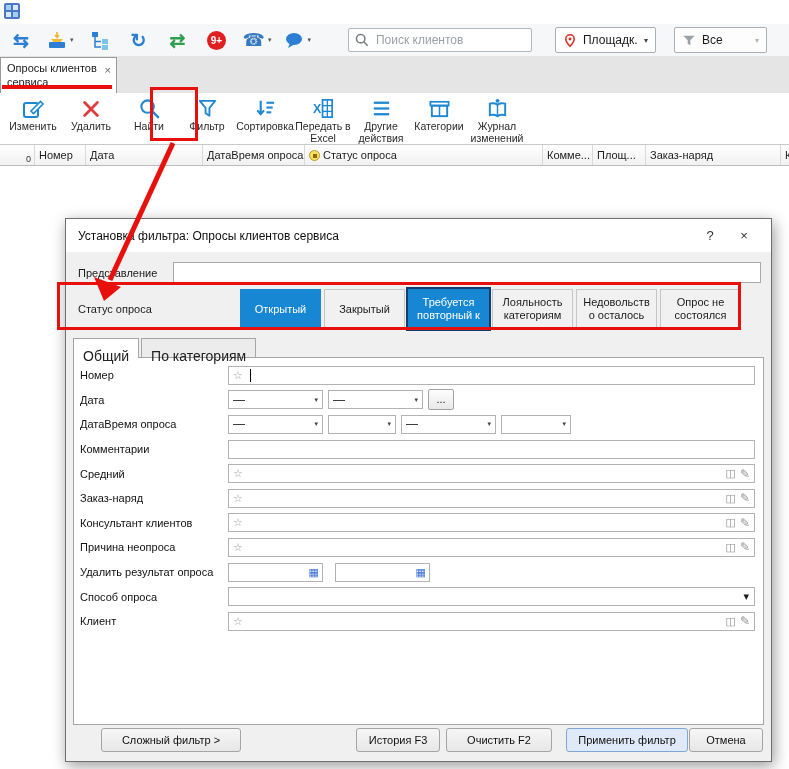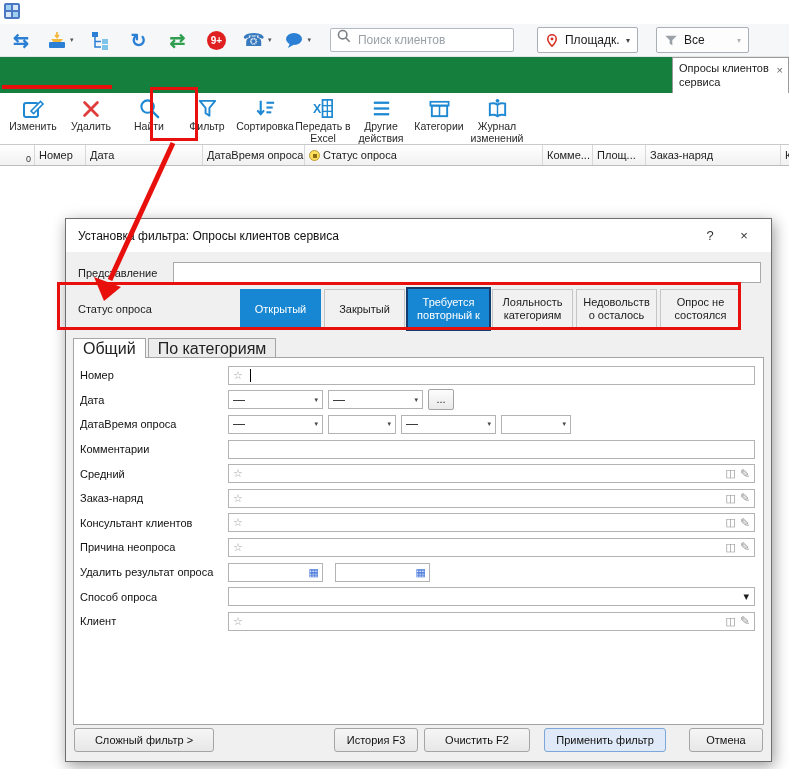--- a/index.html
+++ b/index.html
@@ -14,32 +14,32 @@
   .titlebar { height:24px; background:#fff; display:flex; align-items:center; padding-left:4px; gap:6px; font-size:12px; }
 
   
   .toolbar { height:33px; background:#f6f7f9; border-bottom:1px solid #e2e4e6; display:flex; align-items:center; padding:0 8px; }
   .tb-i { display:flex; align-items:center; justify-content:center; min-width:26px; margin-right:13px; }
   .glyph-blue { color:#2b7fd4; font-size:19px; font-weight:bold; line-height:1; }
   .glyph-green { color:#2f9e4f; font-size:19px; font-weight:bold; line-height:1; }
   .glyph-phone { color:#3779be; font-size:18px; line-height:1; }
   .caret-s { font-size:7px; color:#555; margin-left:3px; }
   .badge { width:19px; height:19px; border-radius:50%; background:#e02020; color:#fff; font-size:10px; font-weight:bold; display:flex; align-items:center; justify-content:center; }
-  .searchbox { width:184px; height:24px; background:#fff; border:1px solid #b4bac1; border-radius:2px; display:flex; padding:0 6px; gap:5px; margin-left:6px; }
+  .searchbox { width:184px; height:24px; background:#fff; border:1px solid #b4bac1; border-radius:2px; display:flex; align-items:center; padding:0 6px; gap:5px; margin-left:24px; }
   .searchbox input { border:none; outline:none; flex:1; font-size:12px; font-family:inherit; color:#333; background:transparent; min-width:0; }
   .searchbox input::placeholder { color:#9aa0a6; }
   .selbtn { height:26px; background:#fff; border:1px solid #a9afb6; border-radius:2px; display:flex; align-items:center; padding:0 7px; gap:6px; font-size:12px; }
   .selbtn.site { width:101px; margin-left:23px; }
   .selbtn.all { width:93px; margin-left:18px; background:#fdfdfd; }
   .selbtn .lbl { flex:1; white-space:nowrap; overflow:hidden; }
   .caret-dd { font-size:8px; color:#444; }
   .caret-dd.dis { color:#b5b5b5; }
 
   
-  .tabstrip { height:36px; background:#15803d; display:flex; position:relative;justify-content:flex-end; }
+  .tabstrip { height:36px; background:#e5e5e5; display:flex; position:relative; }
   .tab { width:117px; background:#fff; border:1px solid #9a9a9a; border-bottom:none; font-size:11px; line-height:14px; padding:3px 16px 0 6px; position:relative; }
   .tab-close { position:absolute; right:5px; top:7px; font-size:11px; color:#666; line-height:1; cursor:default; }
 
   
   .ribbon { height:52px; background:#fff; border-bottom:1px solid #c9c9c9; display:flex; padding:1px 4px 0 4px; }
   .ribbon-item { width:58px; display:flex; flex-direction:column; align-items:center; font-size:10.5px; line-height:11.5px; text-align:center; color:#2a2a2a; overflow-wrap:anywhere; padding-top:2px; }
   .ribbon-item .ric { height:25px; display:flex; align-items:center; justify-content:center; }
 
   
   .grid-header { height:21px; display:flex; background:linear-gradient(#ffffff,#f1f1f1); border-bottom:1px solid #bdbdbd; font-size:11px; color:#1d1d1d; }
@@ -59,21 +59,21 @@
   .view-row .vl { width:95px; font-size:11px; }
   .view-row .vinp { flex:1; height:21px; background:#fff; border:1px solid #a9a9a9; }
 
   .status-row { display:flex; align-items:center; margin:4px 10px 0 12px; height:44px; }
   .status-row .sl { width:162px; font-size:11px; }
   .status-btn { width:81px; height:40px; margin-right:3px; background:#f1f1f1; border:1px solid #c6c6c6; display:flex; align-items:center; justify-content:center; text-align:center; font-size:11px; line-height:13px; padding:0 2px; overflow:hidden; cursor:default; }
   .status-btn.sel { background:#1787d3; border-color:#1787d3; color:#fff; }
   .status-btn.focus { box-shadow:0 0 0 2px #123d6e; }
 
   .dlg-tabs { display:flex; margin:7px 0 0 7px; position:relative; z-index:2; }
-  .dtab { padding:1px 9px 2px 9px; font-size:16px; border:1px solid #a5a5a5; border-bottom:none; background:#ececec; margin-right:2px; color:#222; height:19px; }
+  .dtab { padding:9px 9px 2px 9px; font-size:14px; border:1px solid #a5a5a5; border-bottom:none; background:#ececec; margin-right:2px; color:#222; height:19px; }
   .dtab.active { background:#fff; height:20px; margin-bottom:-1px; }
   .tab-page { margin:0 7px; background:#fff; border:1px solid #a5a5a5; height:368px; padding:5px 8px 0 6px; position:relative; z-index:1; }
 
   .frow { display:flex; align-items:center; height:24.6px; }
   .frow .fl { width:148px; flex:0 0 148px; font-size:11px; color:#111; }
   .fctl { flex:1; display:flex; align-items:center; }
   .inp { flex:1; height:19px; border:1px solid #b3b3b3; background:#fff; display:flex; align-items:center; padding:0 4px; gap:3px; }
   .star { color:#a8a8a8; font-size:11px; line-height:1; }
   .text-caret { width:1px; height:13px; background:#000; margin-left:4px; }
   .lk-icons { margin-left:auto; display:flex; align-items:center; gap:4px; color:#909090; }
@@ -83,24 +83,24 @@
   .combo .cv { color:#222; }
   .combo .caret-c { font-size:7px; color:#444; }
   .w95{width:95px}.w68{width:68px}.w70{width:70px}
   .btn-dots { width:26px; height:21px; border:1px solid #a3a3a3; background:linear-gradient(#fdfdfd,#e9e9e9); border-radius:2px; font-size:11px; text-align:center; line-height:18px; }
   .numinp { width:95px; height:19px; border:1px solid #b3b3b3; background:#fff; display:flex; align-items:center; justify-content:flex-end; padding:0 3px; margin-right:12px; }
   .grid-ic { color:#3a6fd8; font-size:11px; line-height:1; }
   .selectw { flex:1; height:19px; border:1px solid #b3b3b3; background:#fff; display:flex; align-items:center; justify-content:flex-end; padding:0 5px; }
 
   .dlg-footer { position:absolute; left:0; right:0; bottom:0; height:42px; display:flex; align-items:center; padding:0 8px; }
   .btn { height:24px; border:1px solid #a5a5a5; background:linear-gradient(#f6f6f6,#e7e7e7); border-radius:3px; font-size:11px; display:flex; align-items:center; justify-content:center; padding:0 10px; color:#111; cursor:default; }
-  .btn-complex { width:140px; }
+  .btn-complex { width:140px;margin-left:27px; }
   .btn-history { width:84px; margin-left:auto; }
   .btn-clear { width:106px; margin-left:6px; margin-right:14px; }
-  .btn-apply { width:122px; background:#dfe9f7; border-color:#7da7d9; margin-right:23px; }
+  .btn-apply { width:122px; background:#dfe9f7; border-color:#7da7d9; margin-right:1px; }
   .btn-cancel { width:74px; }
 
   
   .ann { position:absolute; z-index:60; pointer-events:none; }
   .ann-underline { left:2px; top:85px; width:110px; height:4px; background:#e8100c; }
   .ann-filter-box { left:150px; top:87px; width:48px; height:54px; border:3px solid #e8100c; }
   .ann-status-box { left:57px; top:282px; width:684px; height:48px; border:3px solid #e8100c; }
   .ann-arrow { left:0; top:0; width:789px; height:769px; }
 </style>
 </head>

